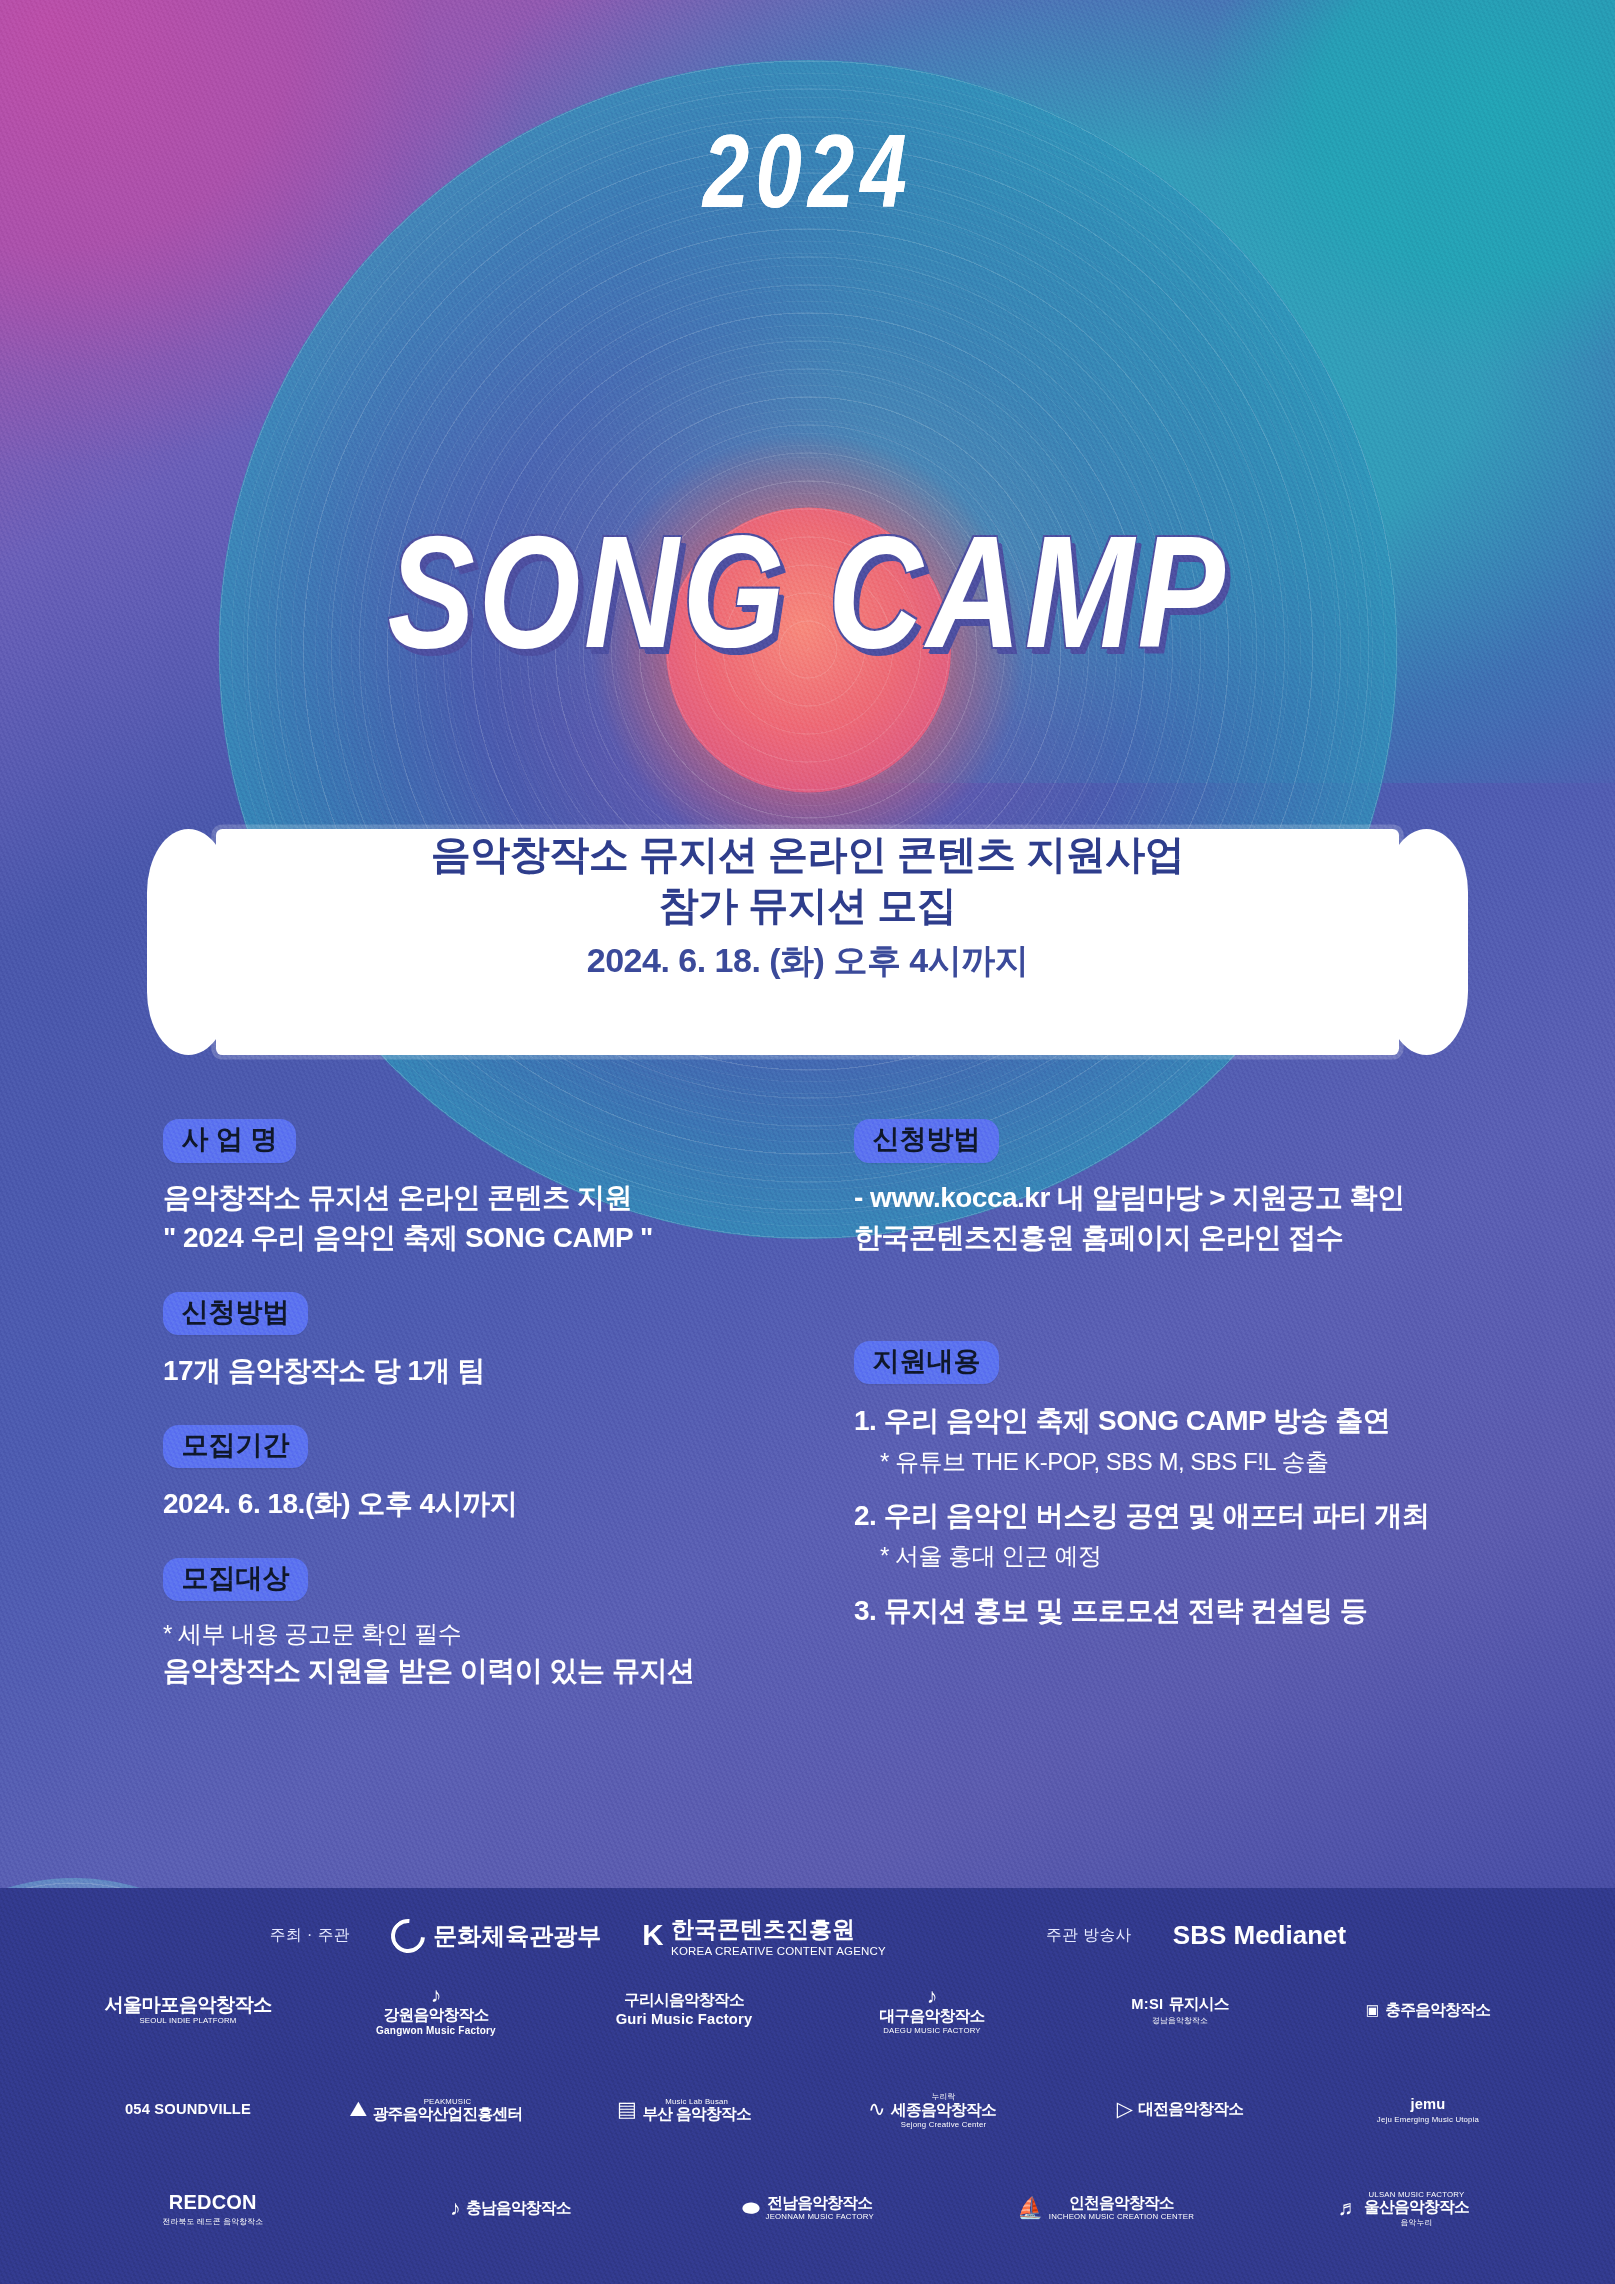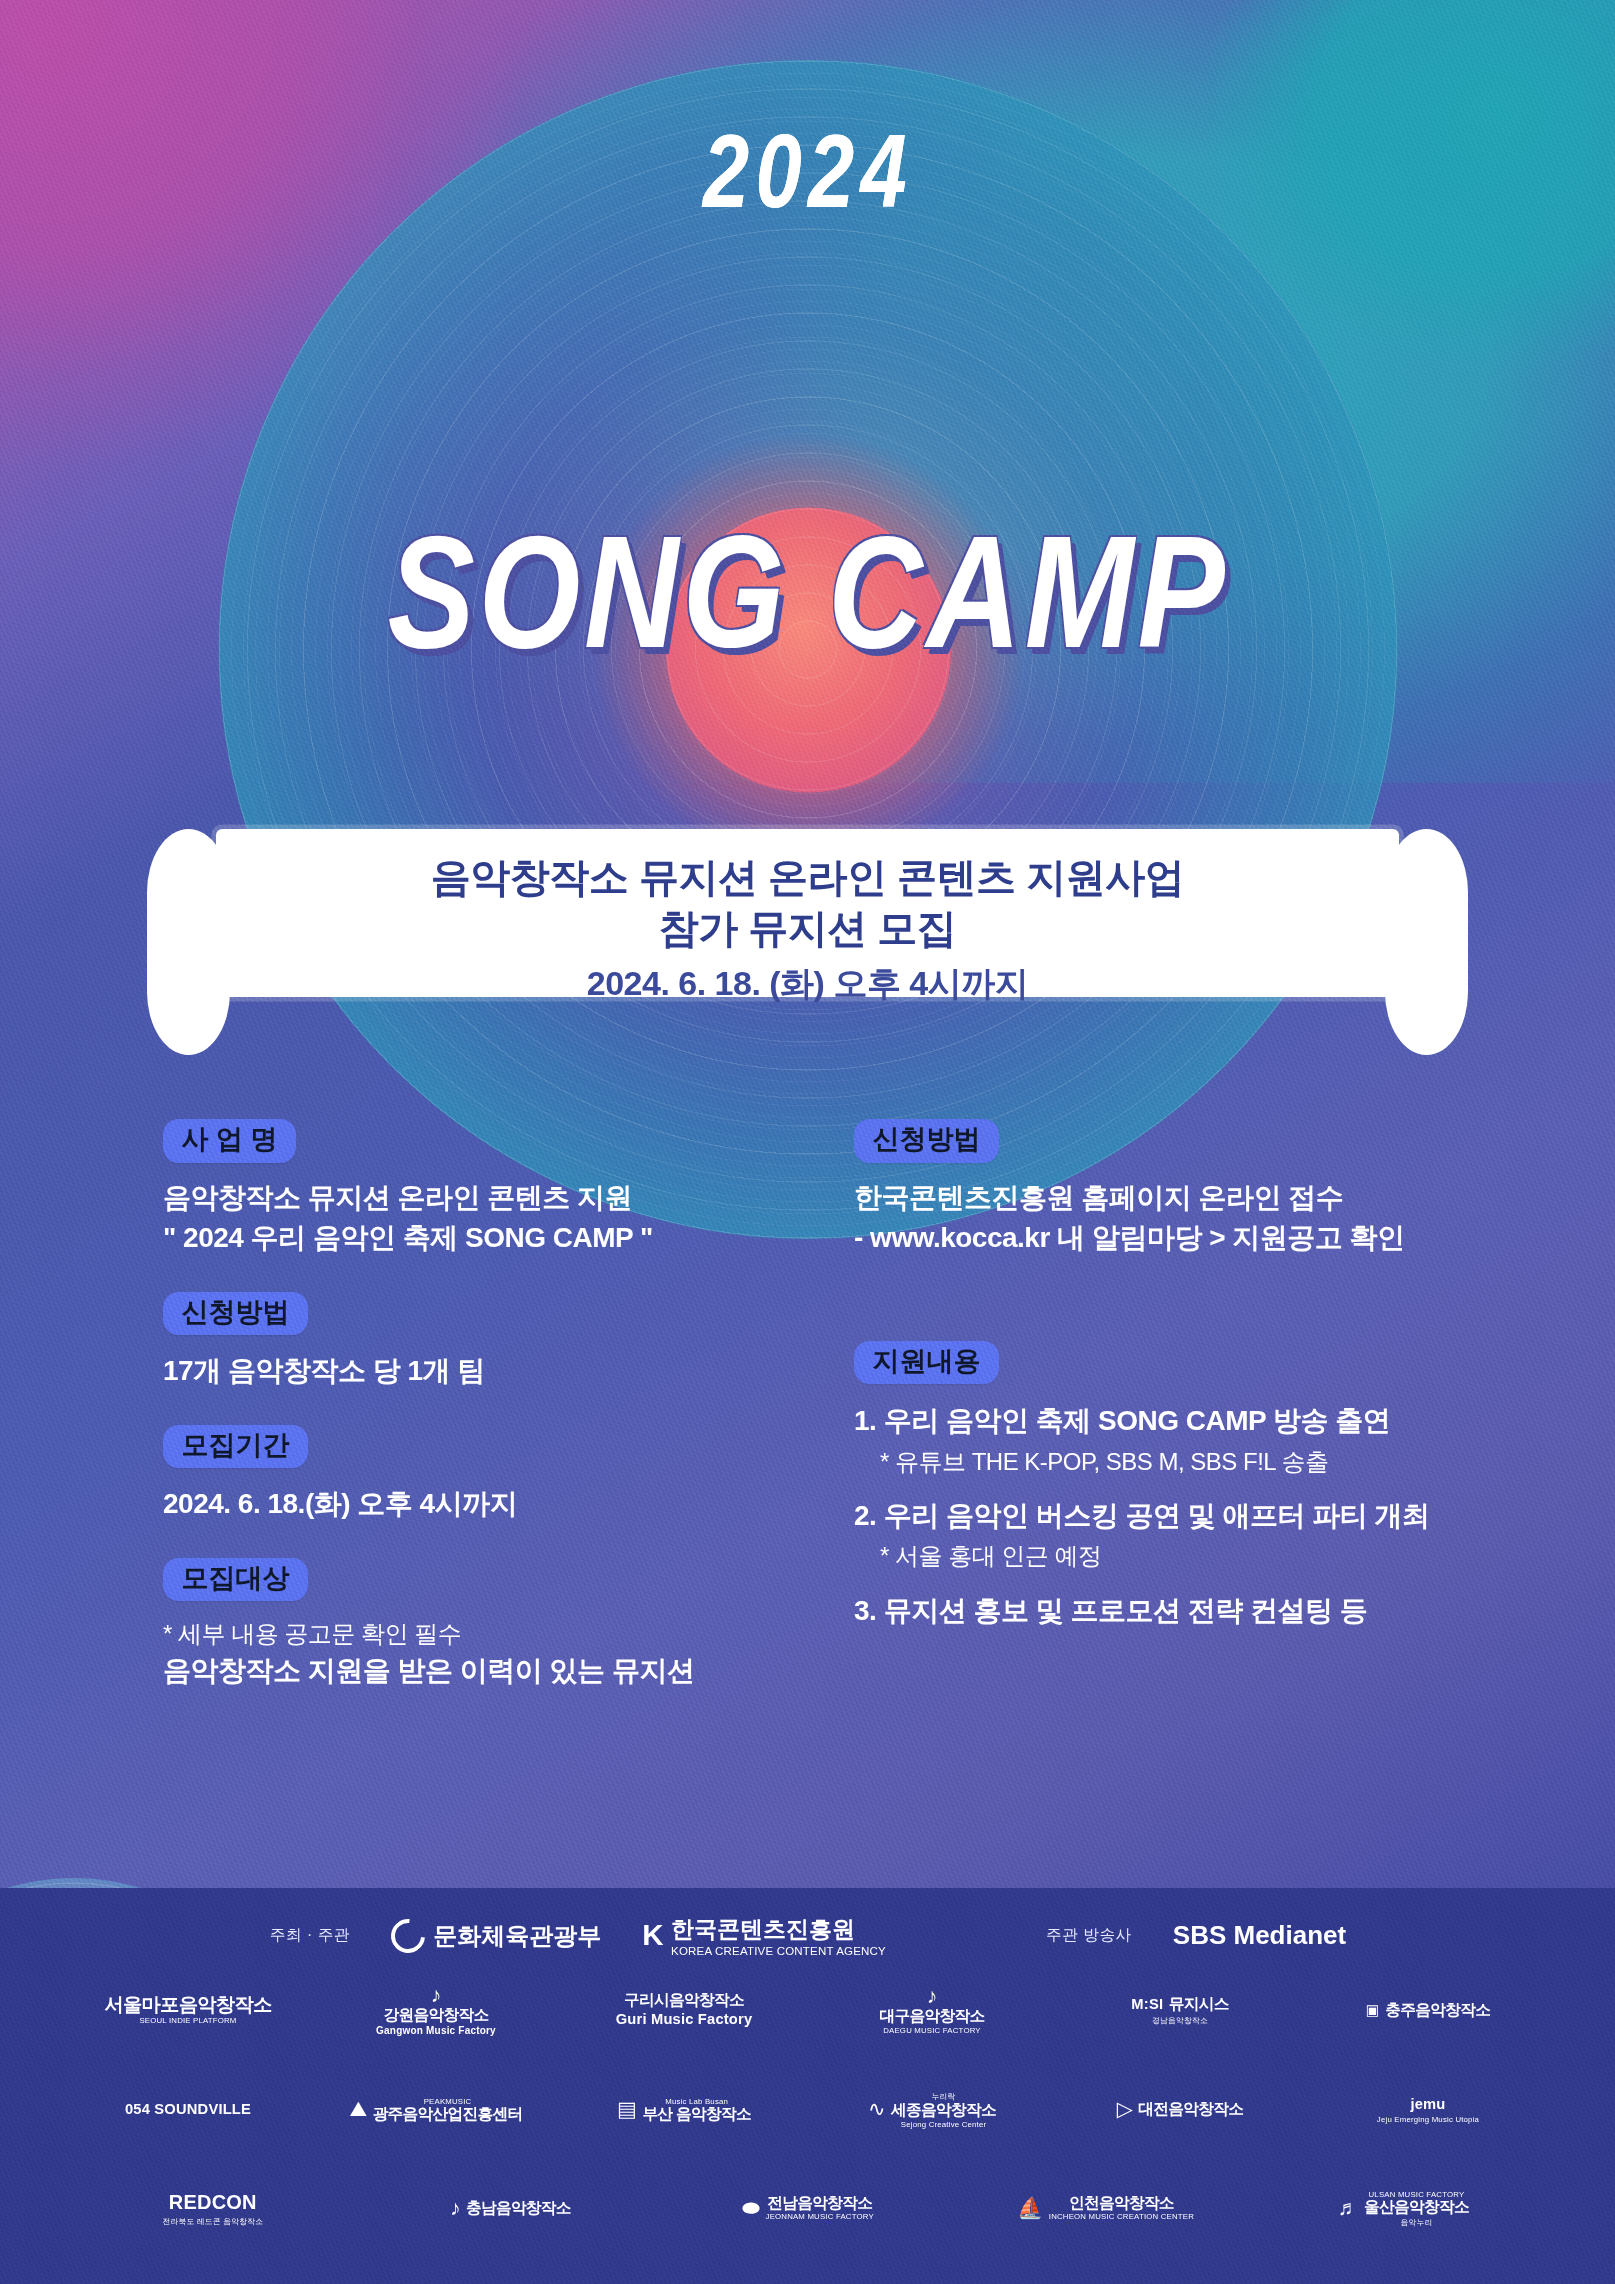--- a/index.html
+++ b/index.html
@@ -162,25 +162,24 @@
       4.6px 4.6px 0 #4d4fa0,
       5.5px 5.5px 0 #4d4fa0,
       -1.4px -1.4px 0 #4d4fa0,
       1.4px -1.4px 0 #4d4fa0,
       -1.4px  1.4px 0 #4d4fa0;
   }
 
   
   .card{
     position:absolute; left:216px; top:829px;
-    width:1183px; height:168px;
+    width:1183px; height:226px;
     background:#ffffff;
     border-radius:6.4px;
     box-shadow:0 0 0 4.6px rgba(255,255,255,.18);
-    padding-top:23px;
     text-align:center;
     color:#313f8e;
   }
   .card::before, .card::after{
     content:""; position:absolute; top:0; width:83px; height:226px;
     background:#ffffff;
   }
   .card::before{ left:-69px; border-radius:50% / 28%; }
   .card::after { right:-69px; border-radius:50% / 28%; }
   .card-inner{ position:relative; z-index:3; }
@@ -368,22 +367,22 @@
         </div>
       </div>
 
     </div>
 
     <div class="col-right">
 
       <div class="block">
         <span class="pill">신청방법</span>
         <div class="body">
+          <span class="ln">- www.kocca.kr 내 알림마당 &gt; 지원공고 확인</span>
           <span class="ln">한국콘텐츠진흥원 홈페이지 온라인 접수</span>
-          <span class="ln">- www.kocca.kr 내 알림마당 &gt; 지원공고 확인</span>
         </div>
       </div>
 
       <div class="block" style="margin-top:83px;">
         <span class="pill">지원내용</span>
         <div class="body" style="margin-top:18.4px;">
 
           <div class="num-item">
             <div class="main">1. 우리 음악인 축제 SONG CAMP 방송 출연</div>
             <div class="note">* 유튜브 THE K-POP, SBS M, SBS F!L 송출</div>

